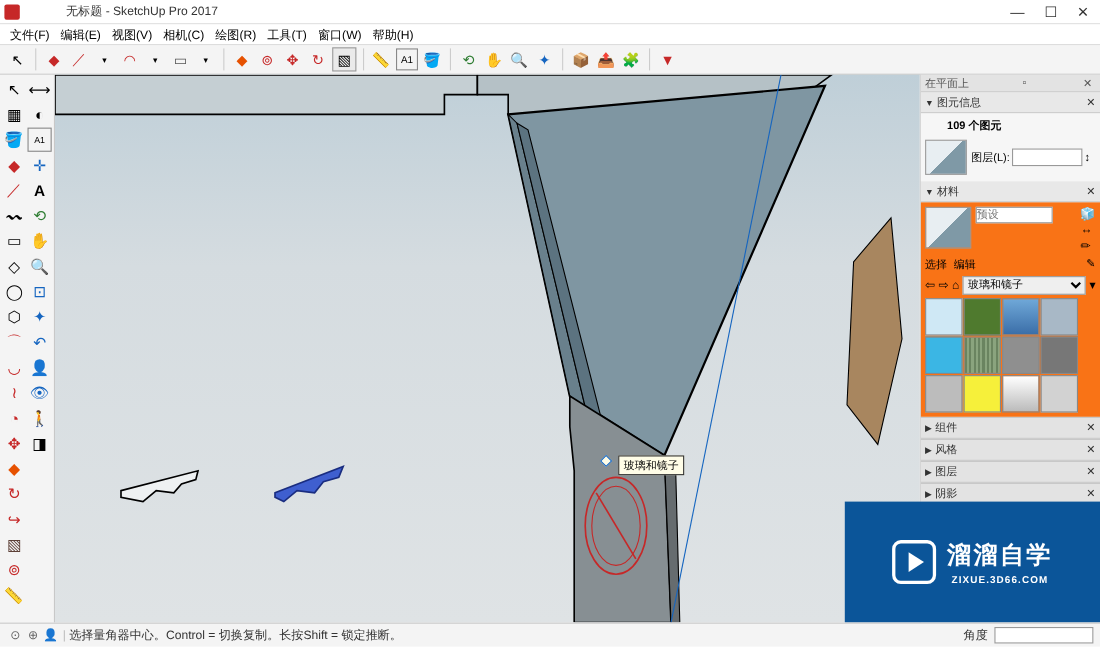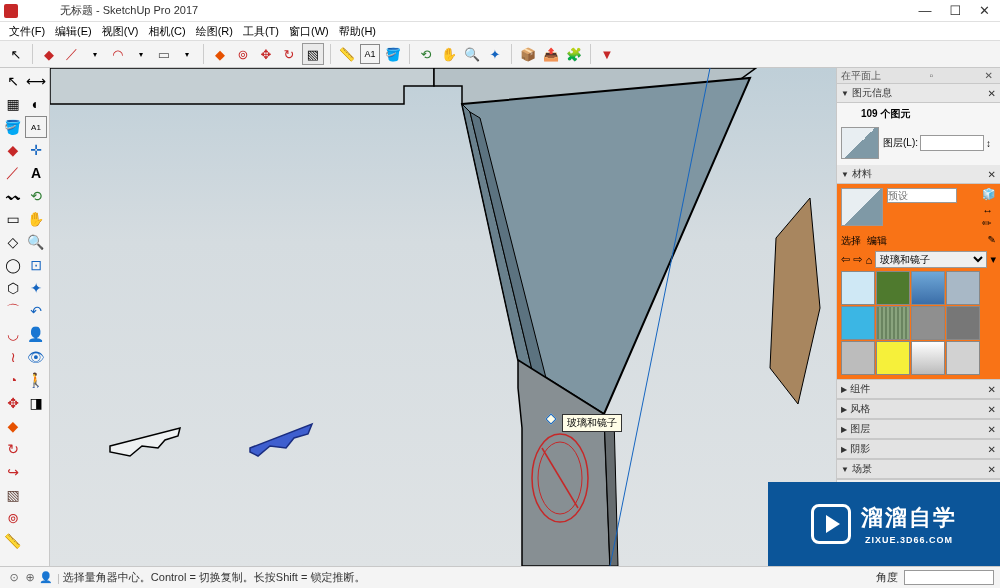--- a/index.html
+++ b/index.html
@@ -61,21 +61,21 @@
 
 .scene-controls { height: 18px; background: #efefef; display: flex; align-items: center; justify-content: flex-end; gap: 8px; padding: 0 6px; border-top: 1px solid #c8c8c8; }
 .scene-controls span { font-size: 11px; }
 
 .statusbar { position: absolute; bottom: 0; left: 0; right: 0; height: 22px; background: #f4f4f4; border-top: 1px solid #c8c8c8; display: flex; align-items: center; padding: 0 6px; font-size: 11px; color: #333; }
 .statusbar .stat-ico { width: 16px; text-align: center; color: #666; }
 .statusbar .stat-sep { color: #bbb; margin: 0 3px; }
 .statusbar .s-right { margin-left: auto; display: flex; align-items: center; gap: 6px; }
 .statusbar input { width: 90px; height: 15px; font-size: 10px; border: 1px solid #999; background: #fff; }
 
-.watermark { position: absolute; right: 0; bottom: 22px; width: 232px; height: 84px; background: #0b5599; color: #fff; display: flex; align-items: center; justify-content: center; gap: 10px; }
+.watermark { position: absolute; right: 0; bottom: 22px; width: 232px; height: 110px; background: #0b5599; color: #fff; display: flex; align-items: center; justify-content: center; gap: 10px; }
 .watermark .wm-play { width: 40px; height: 40px; border: 3px solid #fff; border-radius: 8px; display: flex; align-items: center; justify-content: center; }
 .watermark .wm-play::after { content: ""; border-left: 14px solid #fff; border-top: 9px solid transparent; border-bottom: 9px solid transparent; margin-left: 4px; }
 .watermark .wm-text { font-size: 22px; font-weight: bold; letter-spacing: 2px; display: flex; flex-direction: column; align-items: center; }
 .wm-sub { font-size: 9px; letter-spacing: 1px; margin-top: 2px; }
 
 .tooltip { position: absolute; background: #fffde7; border: 1px solid #333; padding: 1px 4px; font-size: 10px; }
 .protractor-origin { position: absolute; width: 8px; height: 8px; border: 1px solid #1565c0; transform: rotate(45deg); background: #fffde7; }
 </style>
 </head>
 <body>

